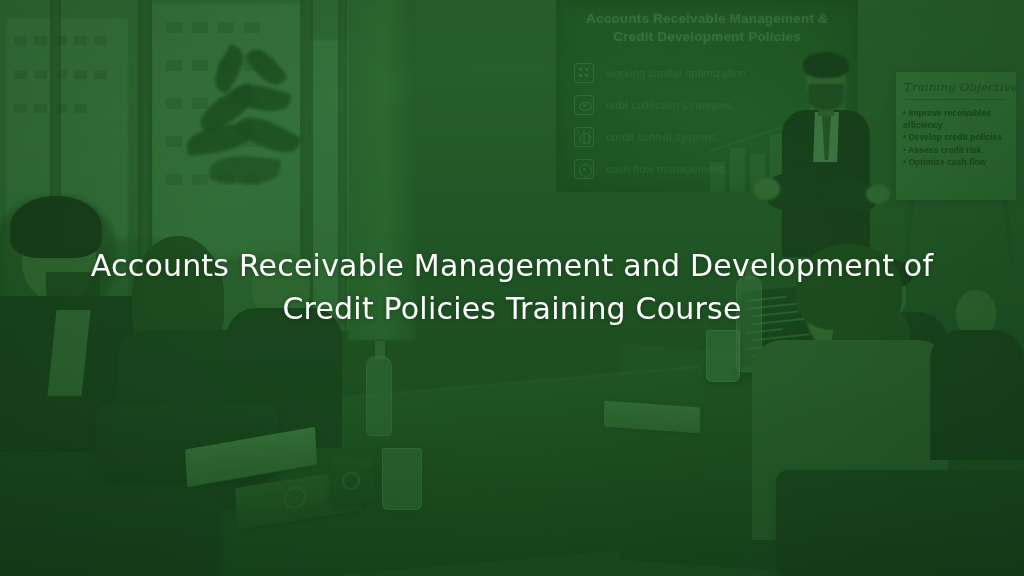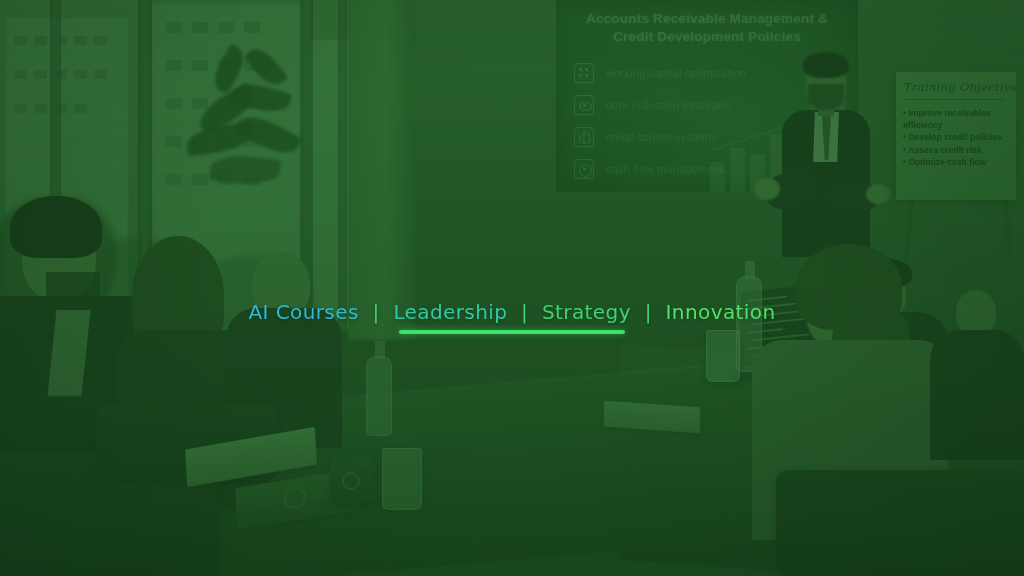--- a/index.html
+++ b/index.html
@@ -555,28 +555,17 @@
     <div class="obj bottle" style="left:366px;top:356px;height:80px;"></div>
 
     <div class="obj notebook-pg" style="left:604px;top:404px;width:96px;height:26px;transform:skewY(4deg);opacity:.8;"></div>
 
     <div class="wash"></div>
     <div class="wash2"></div>
     <div class="vignette"></div>
   </div>
 
   <div class="content">
-
-    <div class="tagline-wrap">
-      <div class="tagline">
-        <span style="color:#2fb8d8">AI Courses</span>
-        <span class="tag-sep">|</span>
-        <span style="color:#33c9a6">Leadership</span>
-        <span class="tag-sep">|</span>
-        <span style="color:#3ed471">Strategy</span>
-        <span class="tag-sep">|</span>
-        <span style="color:#55e06a">Innovation</span>
-      </div>
-      <div class="underline-bar"></div>
-    </div>
+    <h1 class="headline">Accounts Receivable Management and Development of Credit Policies Training Course</h1>
+
   </div>
 
 </div>
 
 </body></html>

